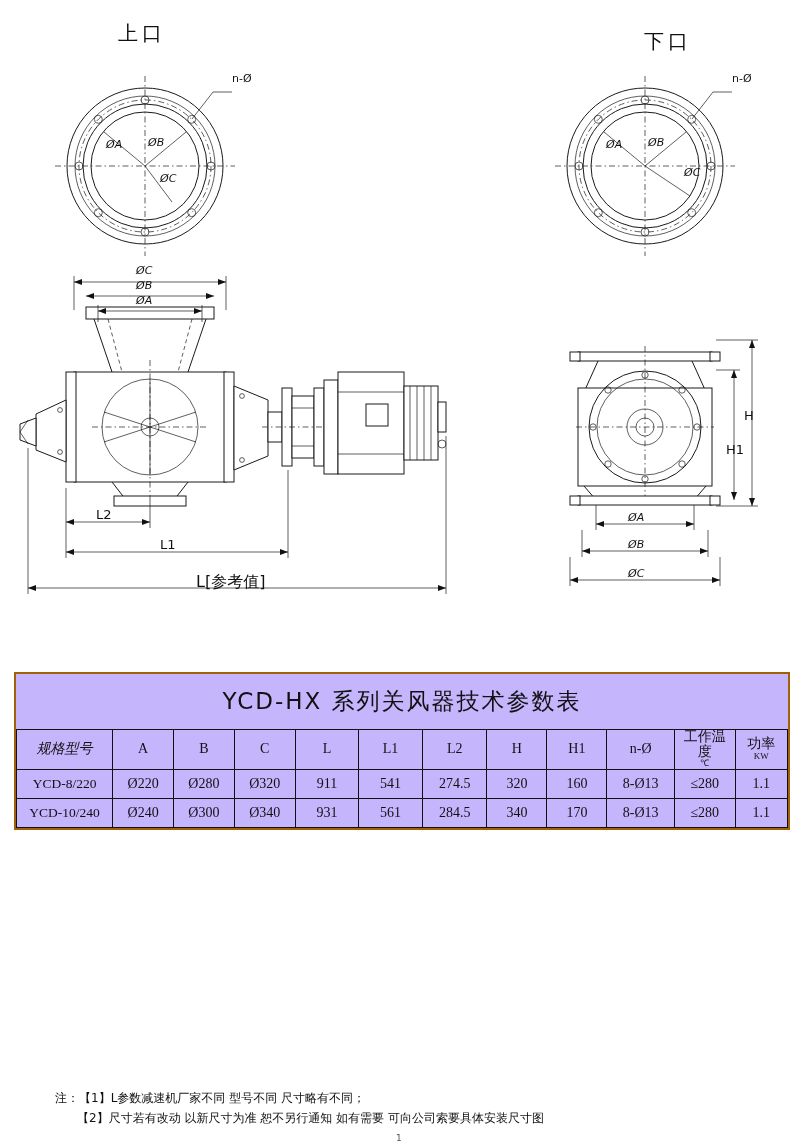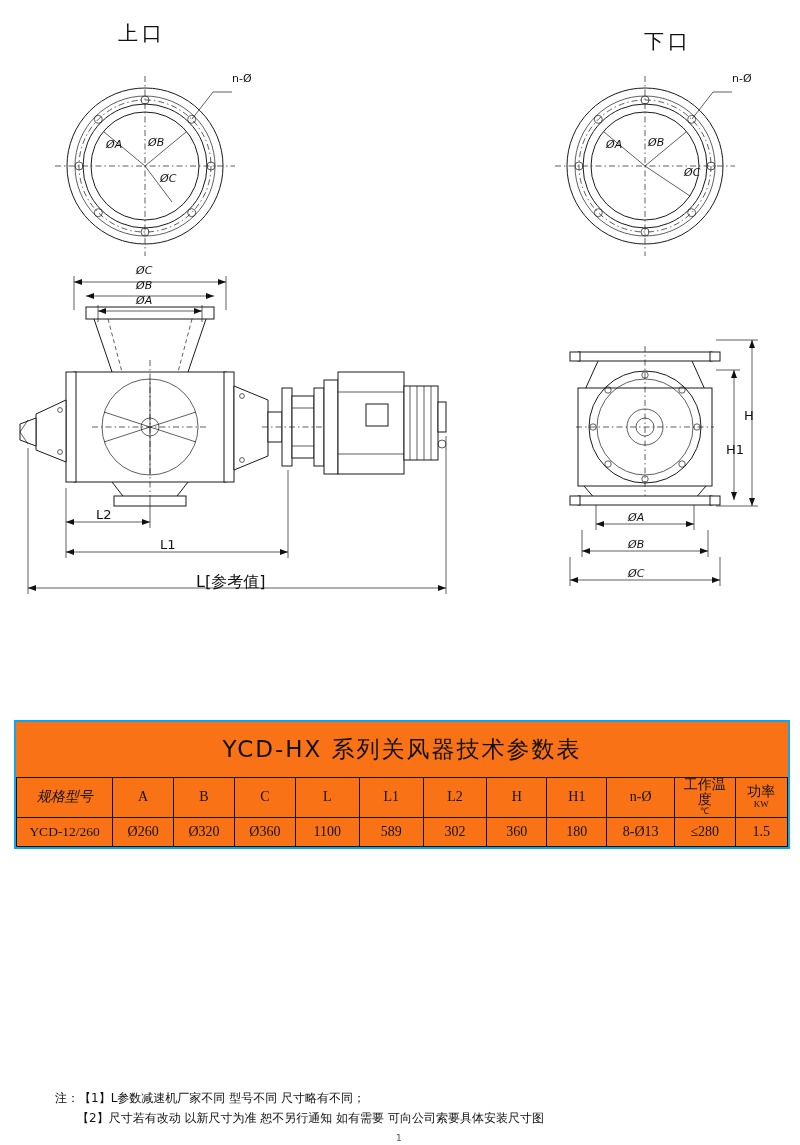--- a/index.html
+++ b/index.html
@@ -36,24 +36,24 @@
   svg.draw *{shape-rendering:geometricPrecision;}
   .ln{stroke:#1a1a1a;stroke-width:1;fill:none;}
   .ln-thin{stroke:#1a1a1a;stroke-width:0.7;fill:none;}
   .ln-dash{stroke:#1a1a1a;stroke-width:0.7;fill:none;stroke-dasharray:6 3 1.5 3;}
   .ln-hid{stroke:#1a1a1a;stroke-width:0.7;fill:none;stroke-dasharray:4 3;}
   .fillw{fill:#ffffff;}
 
   
   .table-wrap{
     position:absolute;
-    left:14px;top:720px;
+    left:14px;top:672px;
     width:772px;
-    border:2px solid #0ea5e9;
-    background:#f97316;
+    border:2px solid #a16207;
+    background:#c4b5fd;
   }
   table.spec{
     border-collapse:collapse;
     width:100%;
     font-family:"DejaVu Sans", sans-serif;
   }
   table.spec caption{
     caption-side:top;
     font-size:23px;
     letter-spacing:2px;
@@ -369,32 +369,46 @@
             <span class="sub">℃</span>
           </th>
           <th class="col-p th-two">
             <span>功率</span>
             <span class="sub">KW</span>
           </th>
         </tr>
       </thead>
       <tbody>
         <tr>
-          <td>YCD-12/260</td>
-          <td>Ø260</td>
+          <td>YCD-8/220</td>
+          <td>Ø220</td>
+          <td>Ø280</td>
           <td>Ø320</td>
-          <td>Ø360</td>
-          <td>1100</td>
-          <td>589</td>
-          <td>302</td>
-          <td>360</td>
-          <td>180</td>
+          <td>911</td>
+          <td>541</td>
+          <td>274.5</td>
+          <td>320</td>
+          <td>160</td>
           <td>8-Ø13</td>
           <td>≤280</td>
-          <td>1.5</td>
+          <td>1.1</td>
+        </tr>
+        <tr>
+          <td>YCD-10/240</td>
+          <td>Ø240</td>
+          <td>Ø300</td>
+          <td>Ø340</td>
+          <td>931</td>
+          <td>561</td>
+          <td>284.5</td>
+          <td>340</td>
+          <td>170</td>
+          <td>8-Ø13</td>
+          <td>≤280</td>
+          <td>1.1</td>
         </tr>
       </tbody>
     </table>
   </div>
 
   <div class="notes">
     <div>注：【1】L参数减速机厂家不同 型号不同 尺寸略有不同；</div>
     <div style="padding-left:22px;">【2】尺寸若有改动 以新尺寸为准 恕不另行通知 如有需要 可向公司索要具体安装尺寸图</div>
   </div>
 

